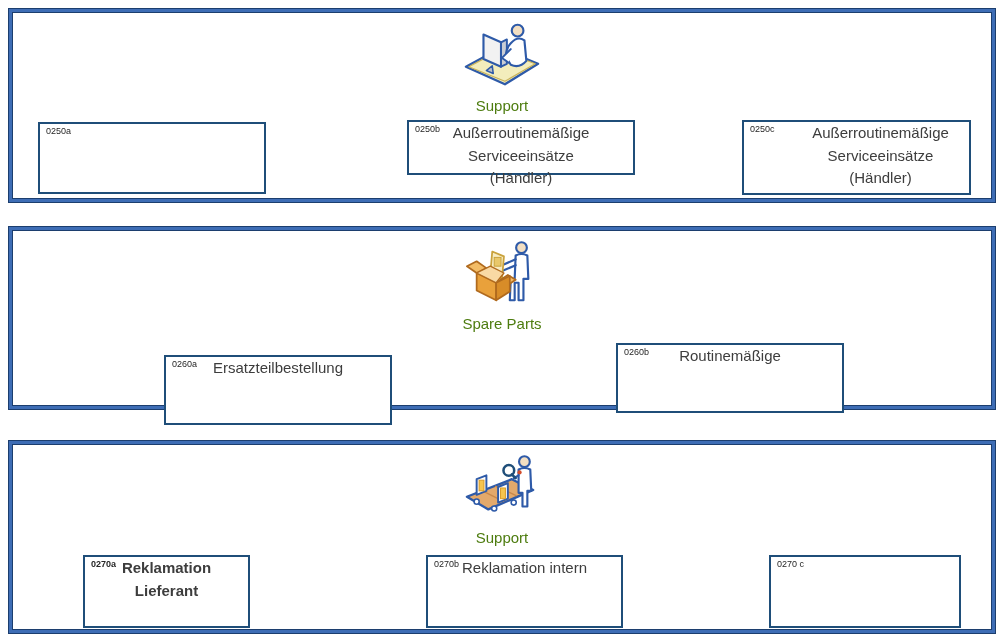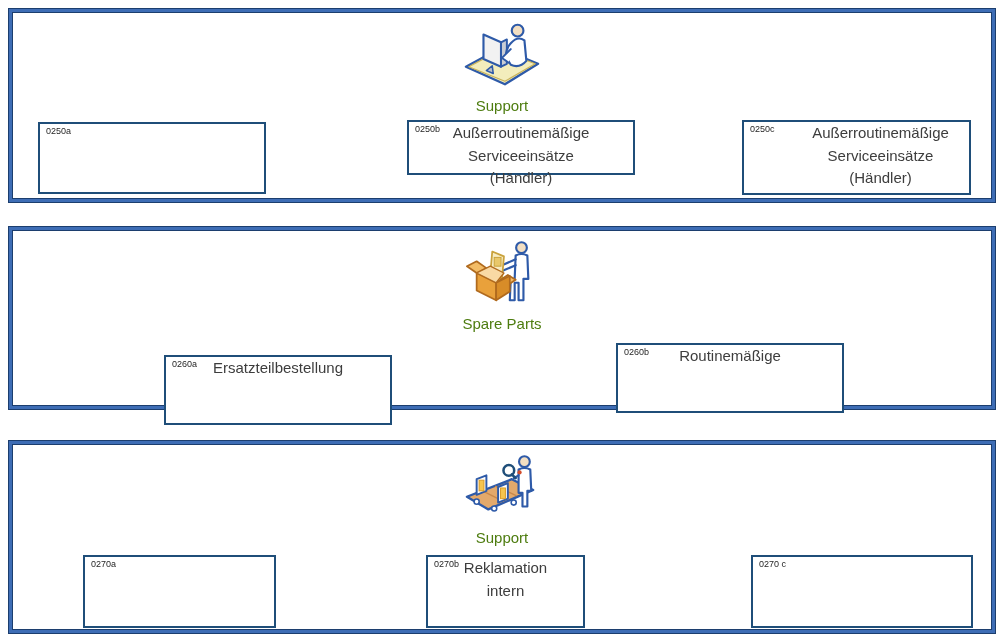--- a/index.html
+++ b/index.html
@@ -65,23 +65,23 @@
   }
 
   
   .box-0250a { left: 29px;  top: 113px; width: 228px; height: 72px; }
   .box-0250b { left: 398px; top: 111px; width: 228px; height: 55px; }
   .box-0250c { left: 733px; top: 111px; width: 229px; height: 75px; padding-left: 48px; }
   
   .box-0260a { left: 155px; top: 128px; width: 228px; height: 70px; }
   .box-0260b { left: 607px; top: 116px; width: 228px; height: 70px; }
   
-  .box-0270a { left: 74px;  top: 114px; width: 193px; height: 73px; }
-  .box-0270b { left: 417px; top: 114px; width: 159px; height: 73px; }
-  .box-0270c { left: 742px; top: 114px; width: 222px; height: 73px; padding-left: 44px; }
+  .box-0270a { left: 74px;  top: 114px; width: 167px; height: 73px; font-weight: bold; }
+  .box-0270b { left: 417px; top: 114px; width: 197px; height: 73px; }
+  .box-0270c { left: 760px; top: 114px; width: 192px; height: 73px; padding-left: 44px; }
 </style>
 </head>
 <body>
 
 <div class="panel panel-support">
   <div class="section-icon">
     <svg viewBox="0 0 80 68" xmlns="http://www.w3.org/2000/svg">
 
       <polygon points="3,46 38,27 77,43 43,64" fill="#F3EDBC" stroke="#2E5AA8" stroke-width="2.4" stroke-linejoin="round"></polygon>
       <polygon points="6,46 38,29 74,43 43,61" fill="#F3EDBC" stroke="#C8B25A" stroke-width="1.2" stroke-linejoin="round"></polygon>
@@ -162,20 +162,21 @@
       <path d="M57 22 L52 25" stroke="#2E5AA8" stroke-width="2.2" stroke-linecap="round"></path>
 
       <circle cx="47" cy="17" r="5.5" fill="none" stroke="#1F4E79" stroke-width="2.6"></circle>
       <path d="M50 21 L54 25" stroke="#1F4E79" stroke-width="2.6" stroke-linecap="round"></path>
     </svg>
   </div>
   <div class="section-label">Support</div>
 
   <div class="pbox box-0270a">
     <span class="code">0270a</span>
+    <span class="plabel">Reklamation Lieferant</span>
   </div>
   <div class="pbox box-0270b">
     <span class="code">0270b</span>
     <span class="plabel">Reklamation intern</span>
   </div>
   <div class="pbox box-0270c">
     <span class="code">0270 c</span>
   </div>
 </div>
 

